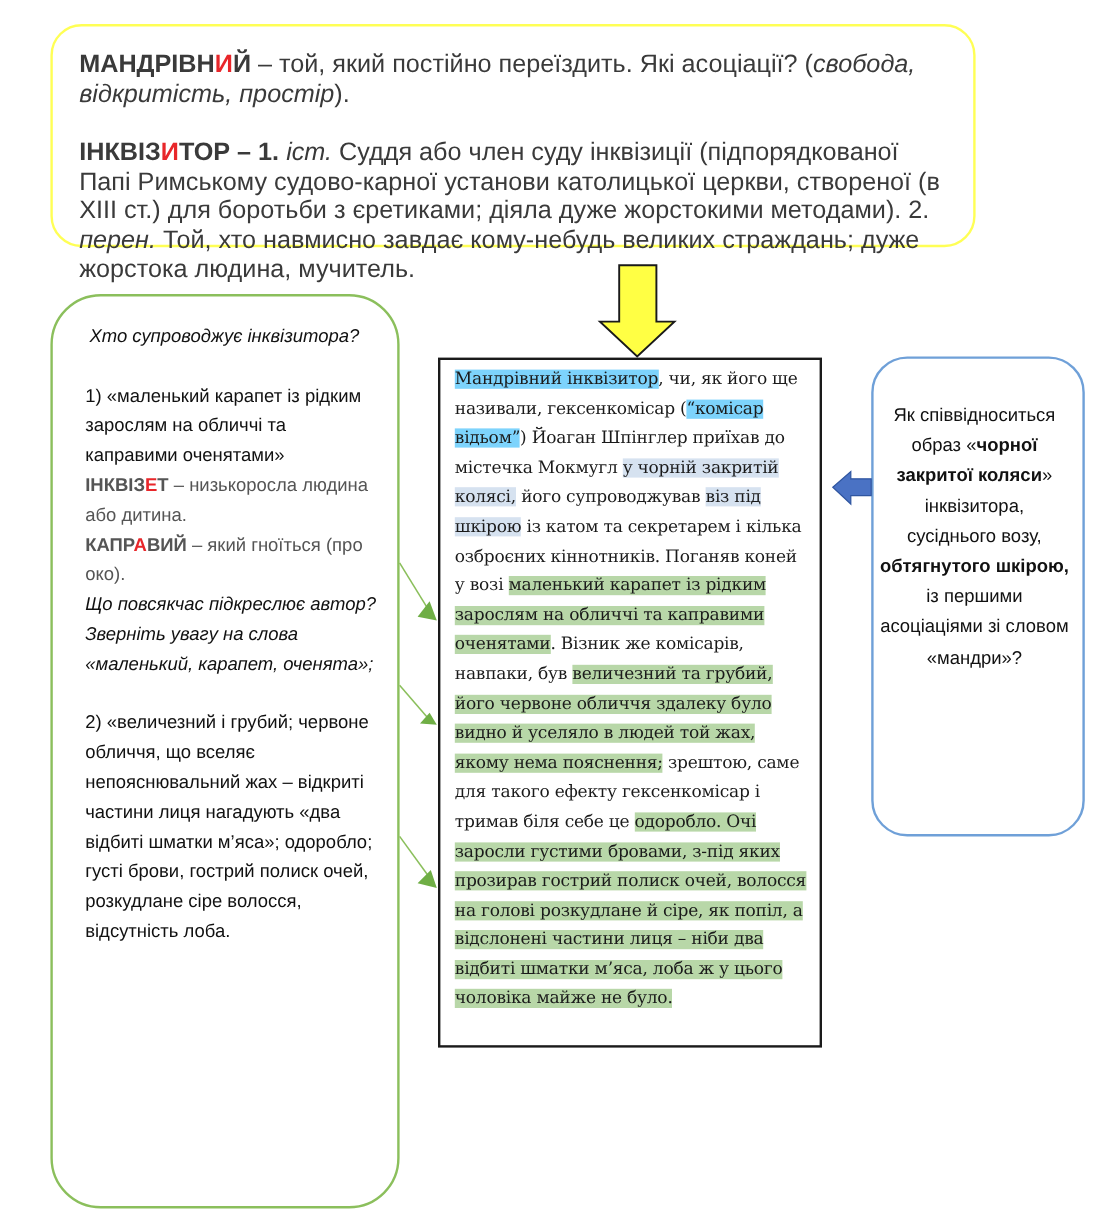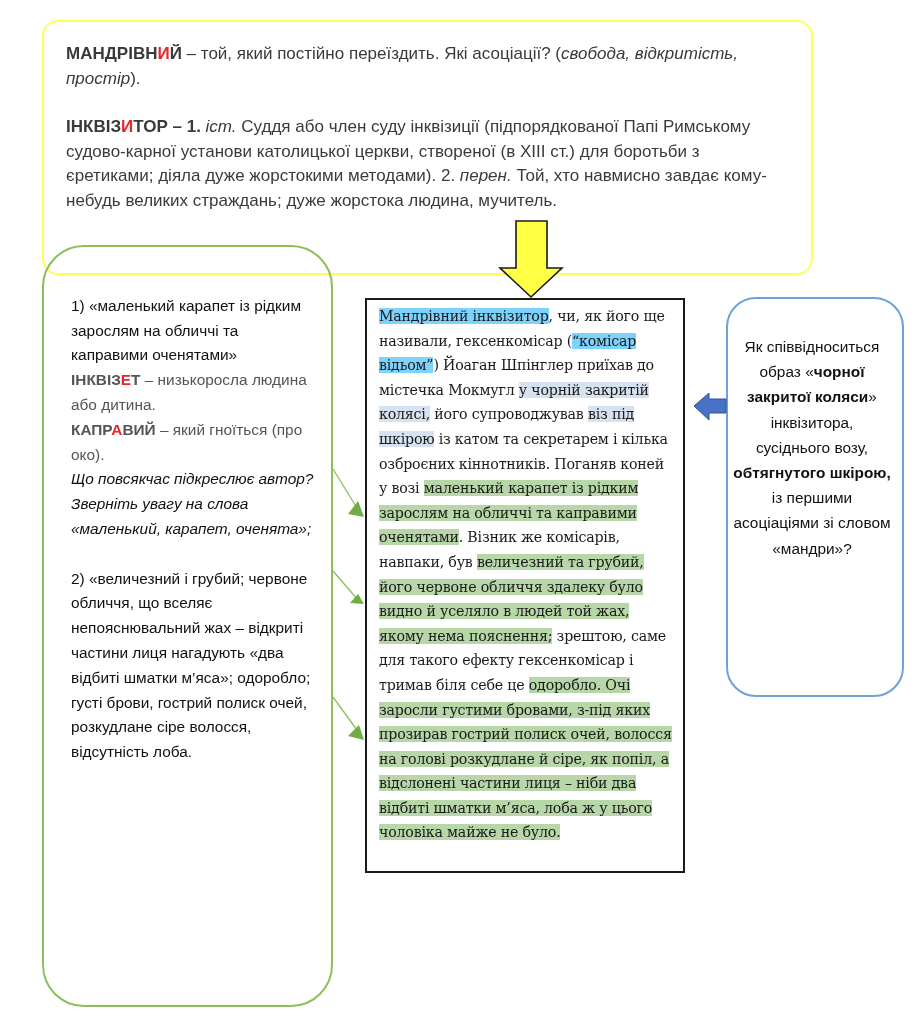--- a/index.html
+++ b/index.html
@@ -1,22 +1,22 @@
 <!DOCTYPE html>
 <html><head>
 <meta charset="utf-8">
 <style>
   html, body { margin:0; padding:0; background:#ffffff; }
   body { width:924px; height:1024px; position:relative; overflow:hidden; }
 
   #top-box {
-    position:absolute; left:42px; top:20px; width:771px; height:255px;
-    border:2px solid #ffff55; border-radius:16px; box-sizing:border-box;
+    position:absolute; left:42px; top:20px; width:771px; height:186px;
+    border:2px solid #ffff55; border-radius:26px; box-sizing:border-box;
     padding:20px 20px 0 22px; color:#3a3a3a;
-    font-family: "Liberation Sans", sans-serif; font-size:17px; line-height:24.5px;
+    font-family: "Liberation Sans", sans-serif; font-size:21px; line-height:24.5px;
   }
   #top-box p { margin:0 0 24px 0; }
   .term { font-weight:bold; color:#3a3a3a; }
   .accent { color:#e8262a; }
 
   #green-box {
     position:absolute; left:42px; top:245px; width:291px; height:762px;
     border:2px solid #8bbf5c; border-radius:42px; box-sizing:border-box;
     padding:22px 12px 0 27px; color:#111;
     font-family: "Liberation Sans", sans-serif; font-size:15.4px; line-height:24.8px;
@@ -52,20 +52,21 @@
 <div id="top-box">
   <p>
     <span class="term"><span>МАНДРІВН</span><span class="accent">И</span><span>Й</span></span><span> – той, який постійно переїздить. Які асоціації? (</span><i>свобода, відкритість, простір</i><span>).</span>
   </p>
   <p>
     <span class="term"><span>ІНКВІЗ</span><span class="accent">И</span><span>ТОР</span></span><span class="term"> – 1. </span><i>іст.</i><span> Суддя або член суду інквізиції (підпорядкованої Папі Римському судово-карної установи католицької церкви, створеної (в XIII ст.) для боротьби з єретиками; діяла дуже жорстокими методами).  2. </span><i>перен.</i><span> Той, хто навмисно завдає кому-небудь великих страждань; дуже жорстока людина, мучитель.</span>
   </p>
 </div>
 
 <div id="green-box">
+  <p class="center" style="padding:0 16px 0 0;"><i>Хто супроводжує інквізитора?</i></p>
   <div class="gap"></div>
   <p>1) «маленький карапет із рідким зарослям на обличчі та каправими оченятами»</p>
   <p class="grey"><b><span>ІНКВІЗ</span><span class="accent">Е</span><span>Т</span></b><span> – низькоросла людина або дитина.</span></p>
   <p class="grey"><b><span>КАПР</span><span class="accent">А</span><span>ВИЙ</span></b><span> – який гноїться (про око).</span></p>
   <p><i>Що повсякчас підкреслює автор? Зверніть увагу на слова «маленький, карапет, оченята»;</i></p>
   <div class="gap"></div>
   <p>2) «величезний і грубий; червоне обличчя, що вселяє непояснювальний жах – відкриті частини лиця нагадують «два відбиті шматки м’яса»; одоробло; густі брови, гострий полиск очей, розкудлане сіре волосся, відсутність лоба.</p>
   <div class="gap"></div>
 </div>
 

